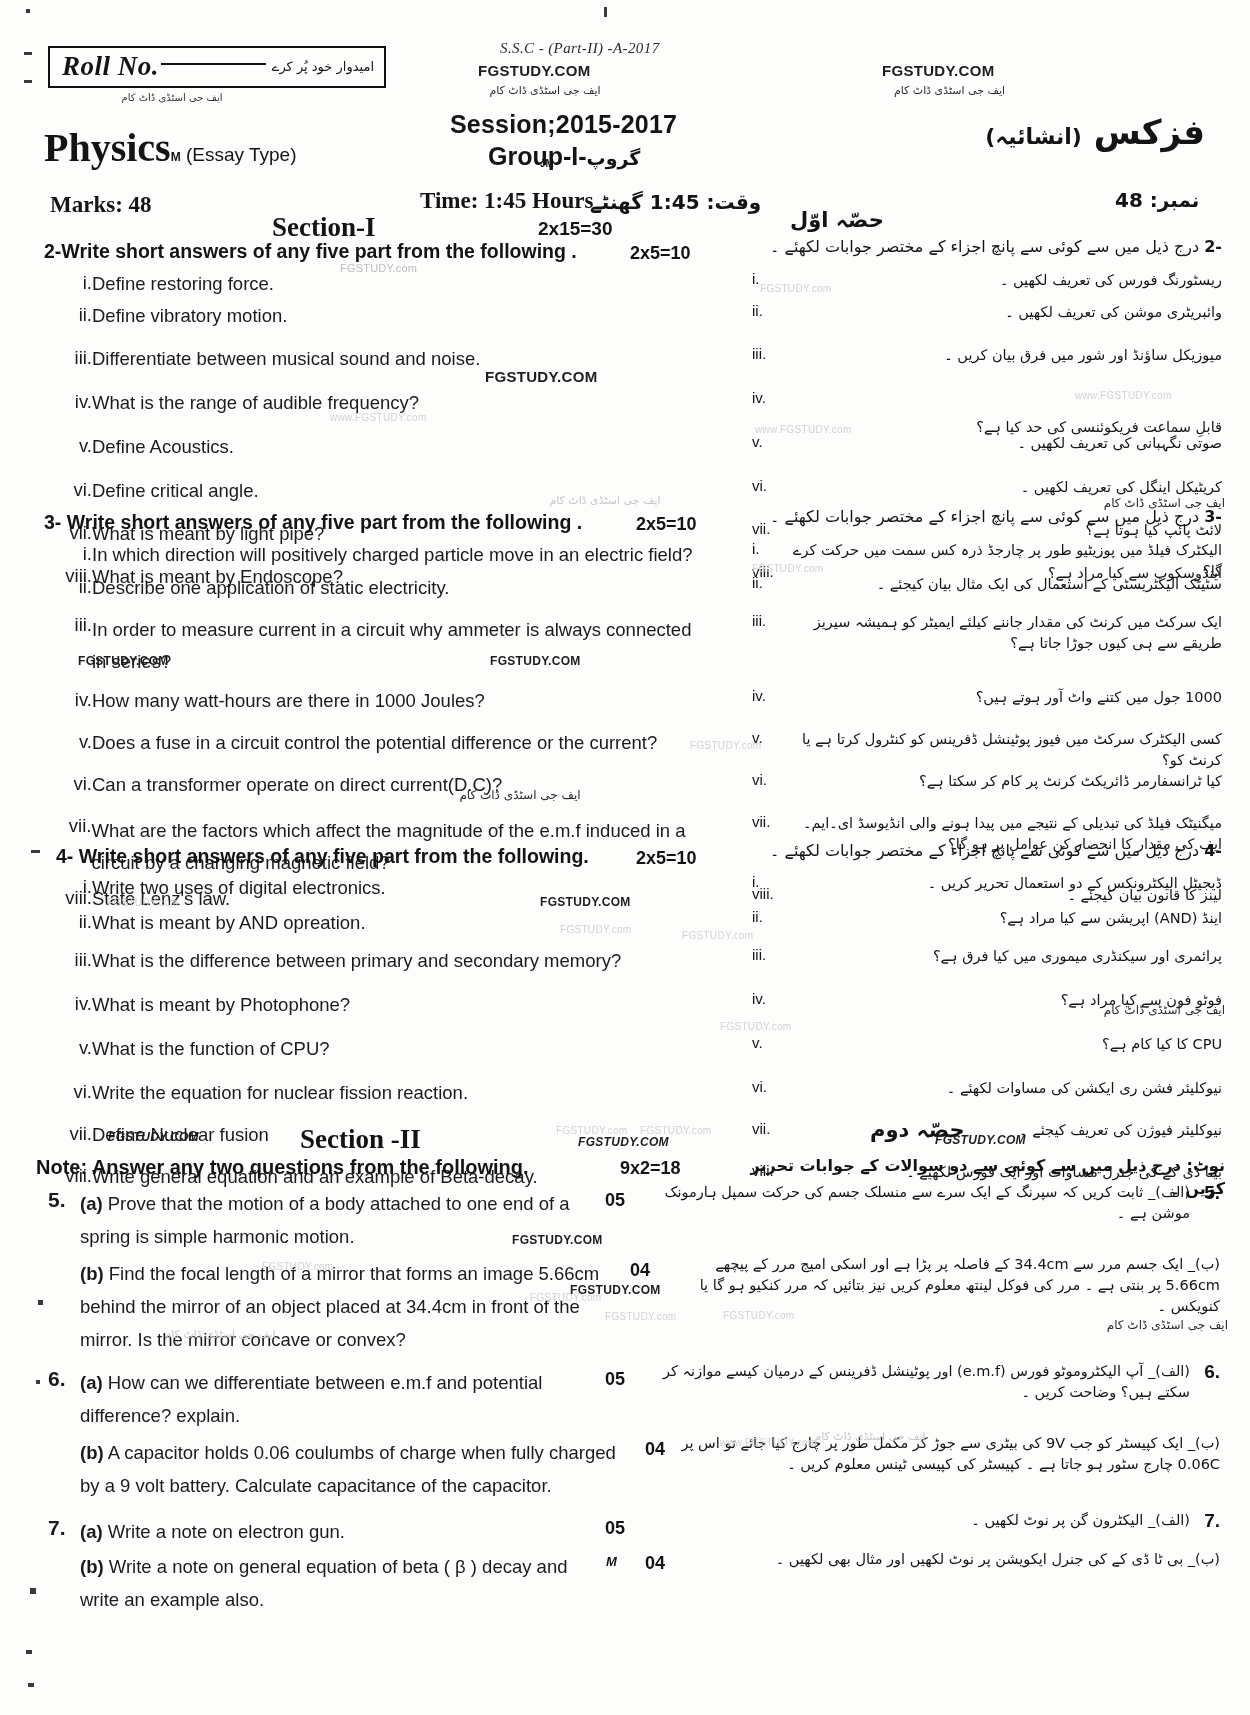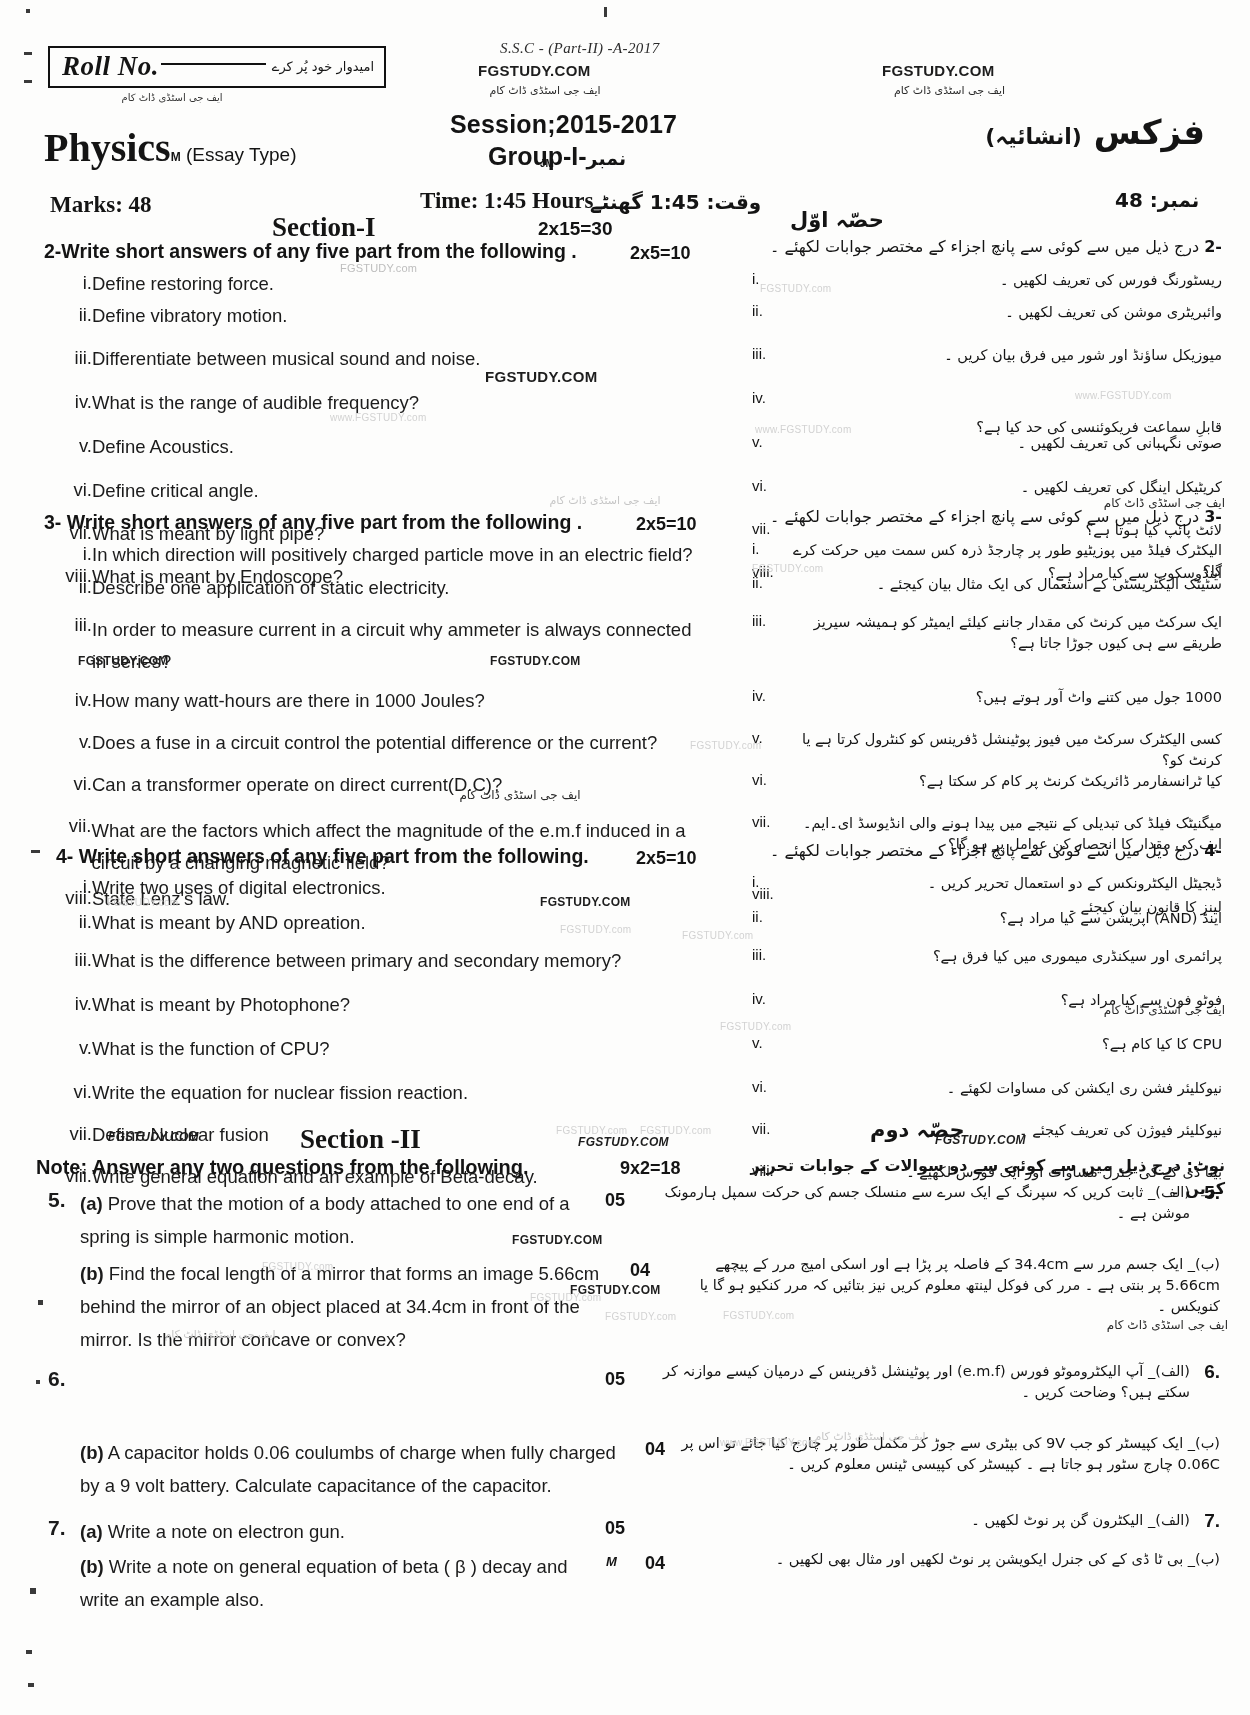--- a/index.html
+++ b/index.html
@@ -240,21 +240,21 @@
   </div>
   <div class="abs urdu roll-sub" style="left:62px;top:92px;width:220px;text-align:center;">ایف جی اسٹڈی ڈاٹ کام</div>
 
   <div class="abs wm big" style="left:478px;top:62px;">FGSTUDY.COM</div>
   <div class="abs wmu" style="left:470px;top:84px;width:150px;text-align:center;">ایف جی اسٹڈی ڈاٹ کام</div>
   <div class="abs wm big" style="left:882px;top:62px;">FGSTUDY.COM</div>
   <div class="abs wmu" style="left:872px;top:84px;width:155px;text-align:center;">ایف جی اسٹڈی ڈاٹ کام</div>
 
   <div class="abs session" style="left:450px;top:110px;">Session;2015-2017</div>
   <div class="abs group" style="left:488px;top:142px;">
-    <span>Group-I-</span><span class="u">نمبر</span>
+    <span>Group-I-</span><span class="u">گروپ</span>
   </div>
   <div class="abs" style="left:540px;top:158px;font-size:10px;font-weight:700;">JM</div>
 
   <div class="abs subject" style="left:44px;top:124px;">
     <span>Physics</span><span class="sm"><span style="font-size:12px;font-weight:700;">M</span> <span>(Essay Type)</span></span>
   </div>
   <div class="abs subject-ur" style="left:935px;top:112px;width:270px;text-align:right;">
     <span>فزکس</span>
     <span style="font-size:22px;">(انشائیہ)</span>
   </div>
@@ -418,21 +418,21 @@
     <div style="display:flex;height:42px;">
       <div class="ur-rom" style="width:34px;">vi.</div>
       <div class="ur-item" style="flex:1;">کیا ٹرانسفارمر ڈائریکٹ کرنٹ پر کام کر سکتا ہے؟</div>
     </div>
     <div style="display:flex;height:72px;">
       <div class="ur-rom" style="width:34px;">vii.</div>
       <div class="ur-item" style="flex:1;">میگنیٹک فیلڈ کی تبدیلی کے نتیجے میں پیدا ہونے والی انڈیوسڈ ای۔ایم۔ایف کی مقدار کا انحصار کن عوامل پر ہو گا؟</div>
     </div>
     <div style="display:flex;height:36px;">
       <div class="ur-rom" style="width:34px;">viii.</div>
-      <div class="ur-item" style="flex:1;margin-top:12px;">لینز کا قانون بیان کیجئے ۔</div>
+      <div class="ur-item" style="flex:1;">لینز کا قانون بیان کیجئے ۔</div>
     </div>
   </div>
 
   <div class="abs qhead" style="left:56px;top:845px;">
     <span>4-</span>
     <span>Write short answers of any five part from the following.</span>
   </div>
   <div class="abs marksnum" style="left:636px;top:848px;">2x5=10</div>
   <div class="abs qnum-ur" style="left:752px;top:840px;width:470px;">
     <b>-4</b>
@@ -534,20 +534,24 @@
     <span style="font-weight:700;">(b)</span>
     <span>Find the focal length of a mirror that forms an image 5.66cm behind the mirror of an object placed at 34.4cm in front of the mirror. Is the mirror concave or convex?</span>
   </div>
   <div class="abs marksnum" style="left:630px;top:1260px;">04</div>
   <div class="abs ur-item" style="left:660px;top:1254px;width:560px;">
     <span>(ب)_</span>
     <span>ایک جسم مرر سے 34.4cm کے فاصلہ پر پڑا ہے اور اسکی امیج مرر کے پیچھے 5.66cm پر بنتی ہے ۔ مرر کی فوکل لینتھ معلوم کریں نیز بتائیں کہ مرر کنکیو ہو گا یا کنویکس ۔</span>
   </div>
 
   <div class="abs qtext" style="left:48px;top:1365px;font-weight:700;font-size:21px;">6.</div>
+  <div class="abs qtext" style="left:80px;top:1367px;width:495px;line-height:1.78;">
+    <span style="font-weight:700;">(a)</span>
+    <span>How can we differentiate between e.m.f and potential difference? explain.</span>
+  </div>
   <div class="abs marksnum" style="left:605px;top:1369px;">05</div>
   <div class="abs" style="left:660px;top:1361px;width:560px;display:flex;">
     <div class="ur-rom" style="width:30px;text-align:right;order:2;font-weight:700;font-size:19px;">6.</div>
     <div class="ur-item" style="flex:1;order:1;">
       <span>(الف)_</span>
       <span>آپ الیکٹروموٹو فورس (e.m.f) اور پوٹینشل ڈفرینس کے درمیان کیسے موازنہ کر سکتے ہیں؟ وضاحت کریں ۔</span>
     </div>
   </div>
 
   <div class="abs qtext" style="left:80px;top:1437px;width:560px;line-height:1.78;">

